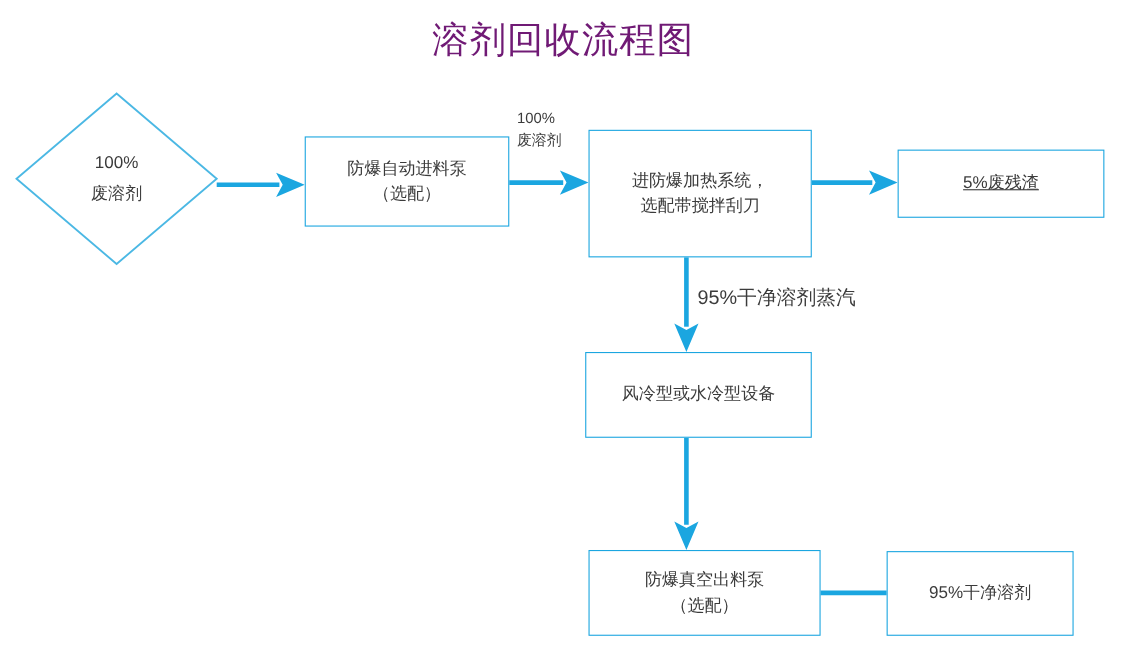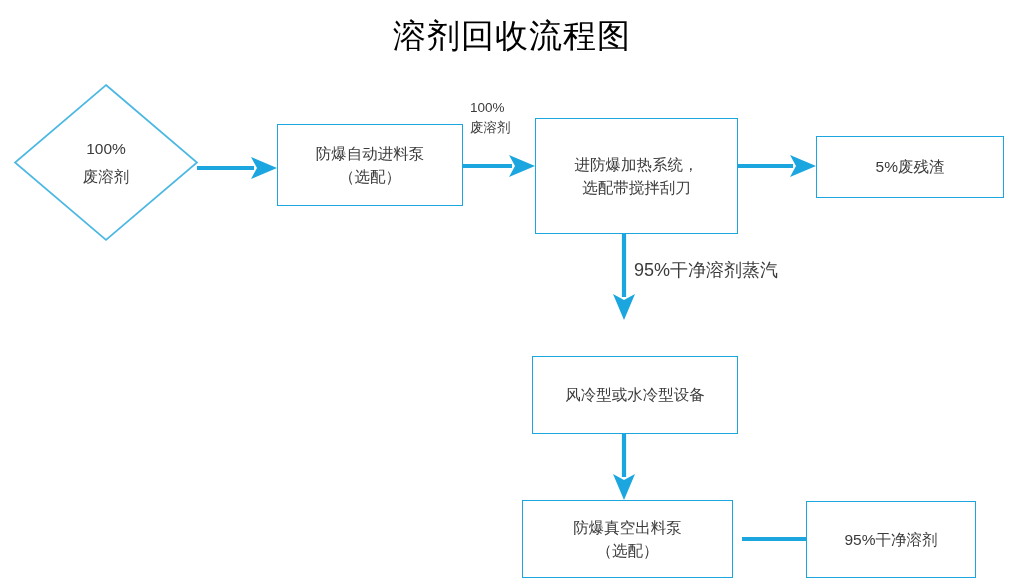--- a/index.html
+++ b/index.html
@@ -47,21 +47,21 @@
   }
   .node.f16 .line { font-size: 15.5px; }
 
   #page-title {
     position: absolute;
     left: 0;
     top: 14px;
     width: 1024px;
     text-align: center;
     font-size: 33px;
-    color: #000000;
+    color: #701a75;
     letter-spacing: 1px;
   }
 
   
   #node-waste-solvent {
     left: 15px;
     top: 85px;
     width: 182px;
     height: 155px;
     background: transparent;
@@ -72,23 +72,23 @@
     z-index: 2;
     display: flex;
     flex-direction: column;
     align-items: center;
     justify-content: center;
   }
   #node-waste-solvent .diamond-label .line { font-size: 15.5px; line-height: 1.75; }
 
   #node-feed-pump   { left: 277px; top: 124px; width: 186px; height: 82px; }
   #node-heating     { left: 535px; top: 118px; width: 203px; height: 116px; }
-  #node-residue     { left: 816px; top: 136px; width: 188px; height: 62px; }
-  #node-condenser   { left: 532px; top: 320px; width: 206px; height: 78px; margin-top: 36px; }
-  #node-vacuum-pump { left: 522px; top: 500px; width: 211px; height: 78px; text-align: right; }
+  #node-residue     { left: 816px; top: 136px; width: 188px; height: 62px; text-decoration: underline; }
+  #node-condenser   { left: 532px; top: 320px; width: 206px; height: 78px; }
+  #node-vacuum-pump { left: 535px; top: 500px; width: 211px; height: 78px; text-align: right; }
   #node-clean-out   { left: 806px; top: 501px; width: 170px; height: 77px; }
 
   .edge-label {
     position: absolute;
     color: #3b3b3b;
     font-size: 13.5px;
     line-height: 1.45;
     white-space: nowrap;
     text-align: left;
   }

